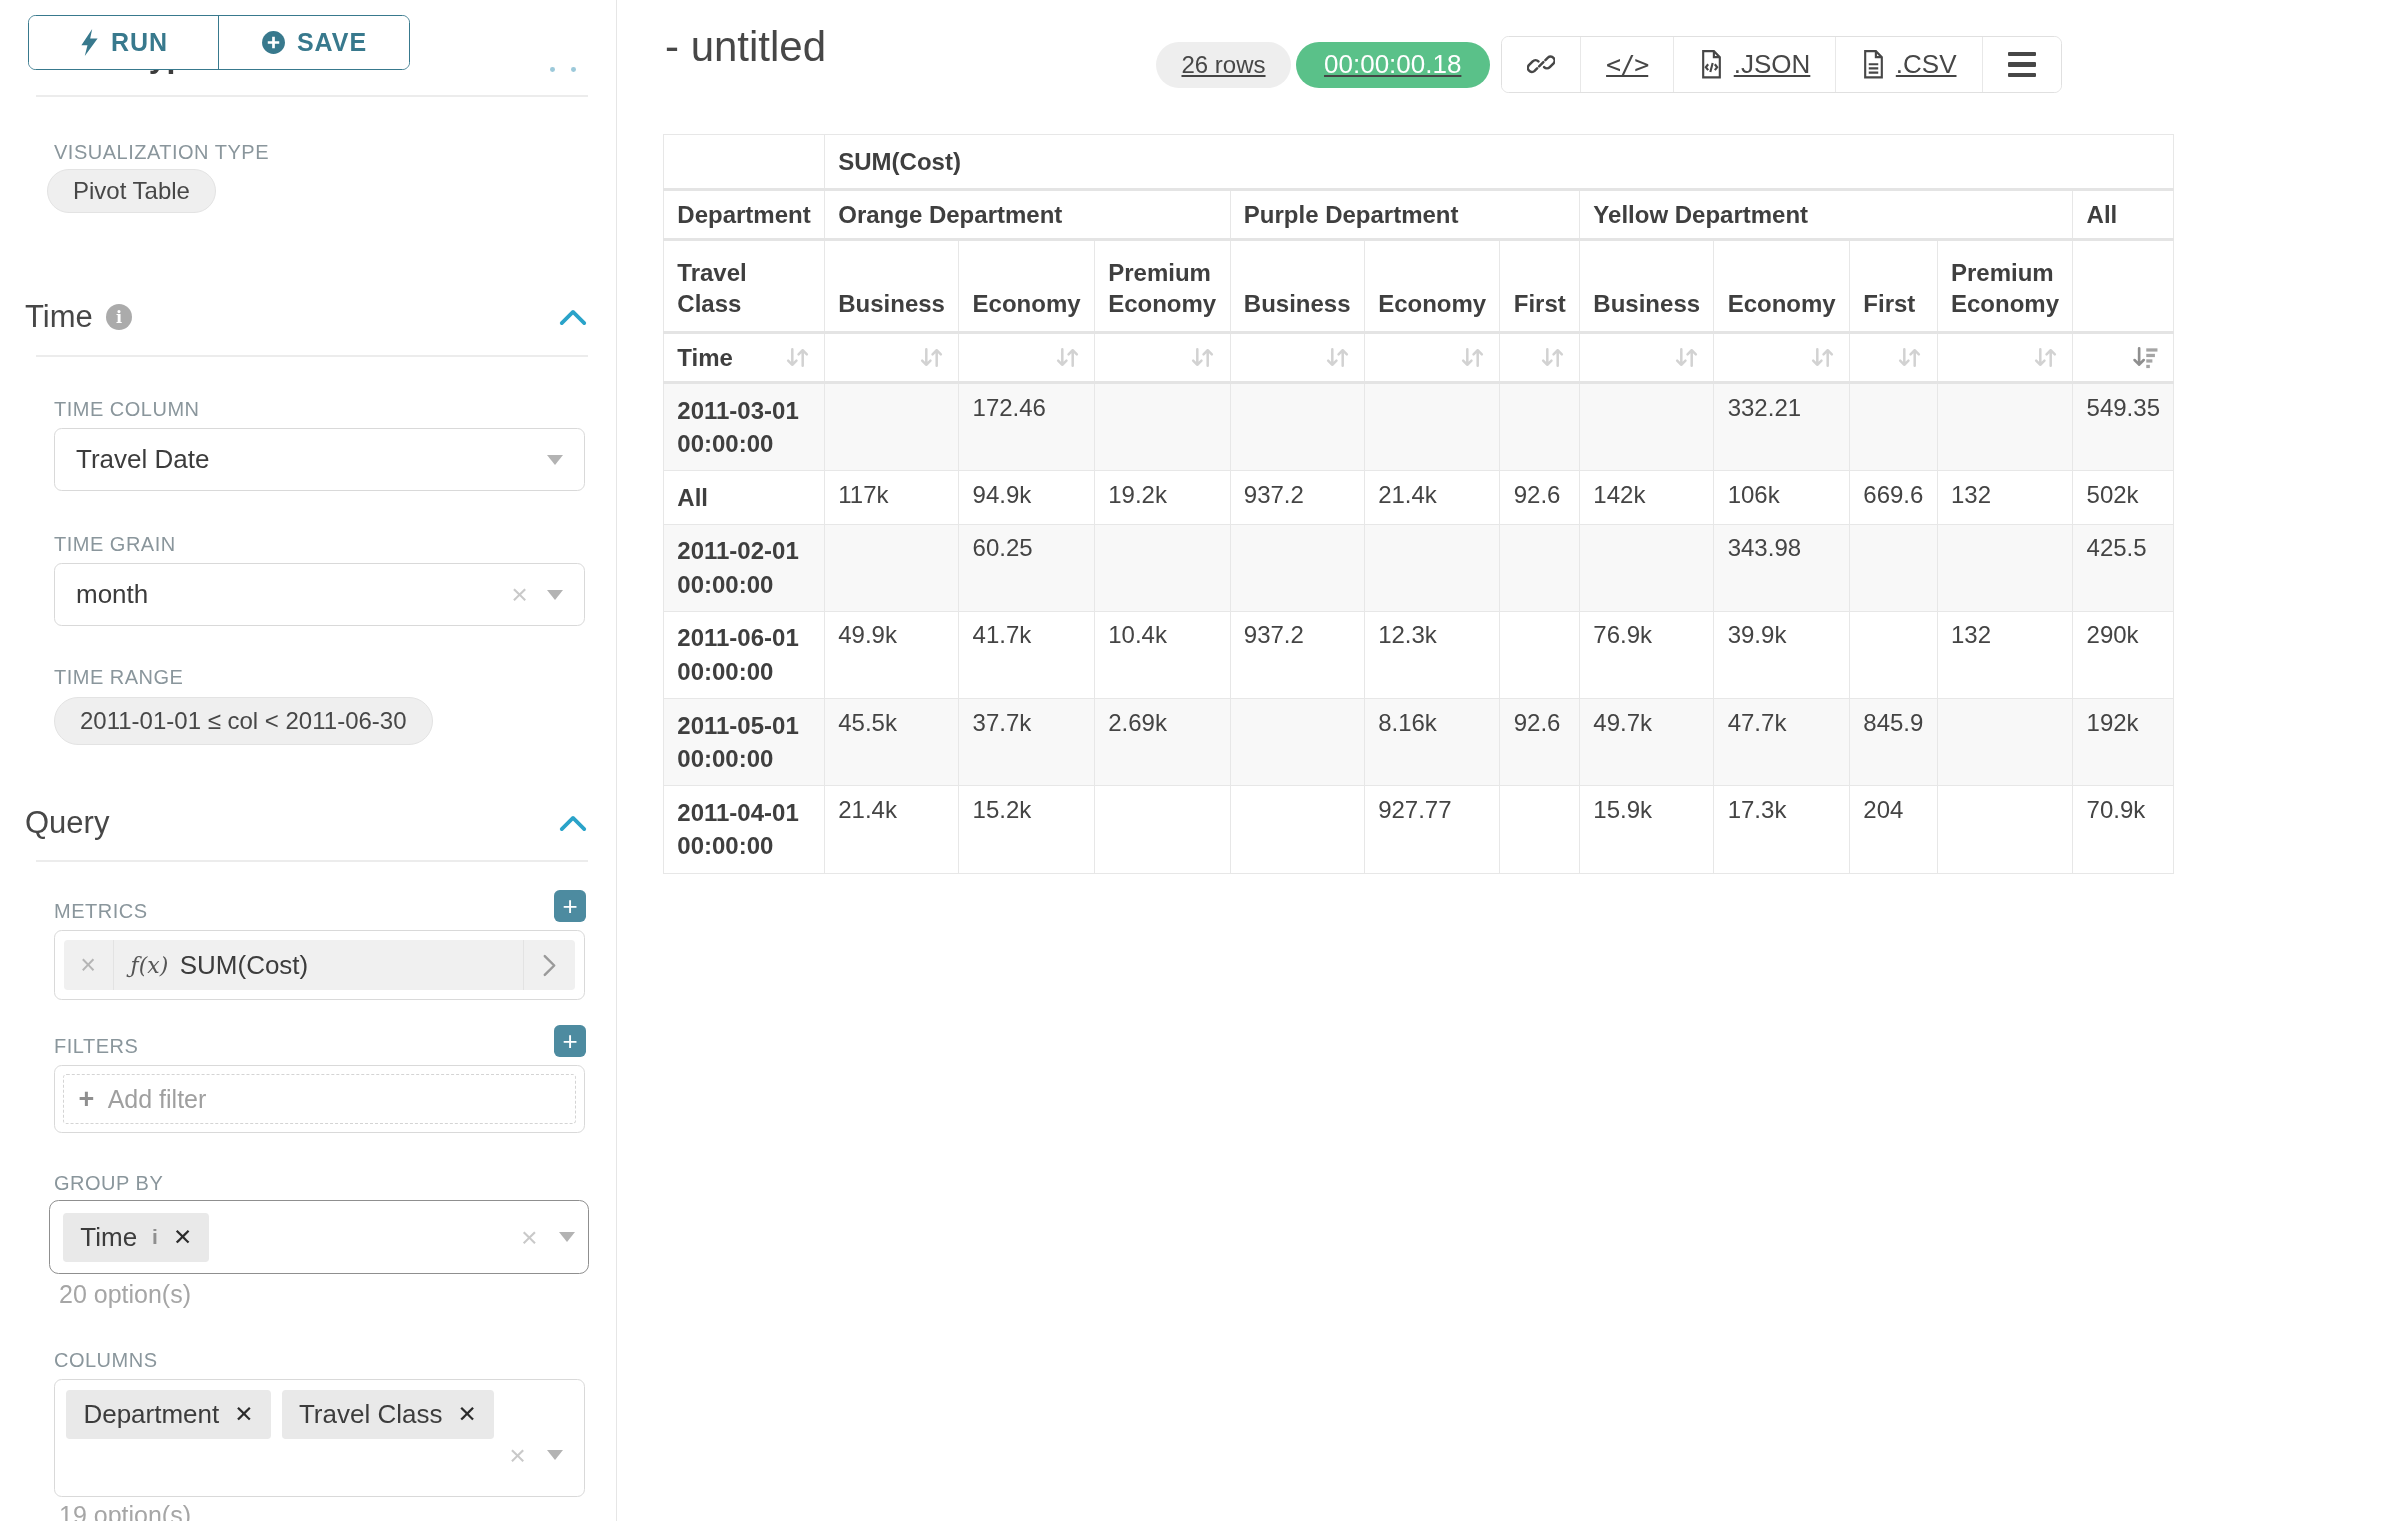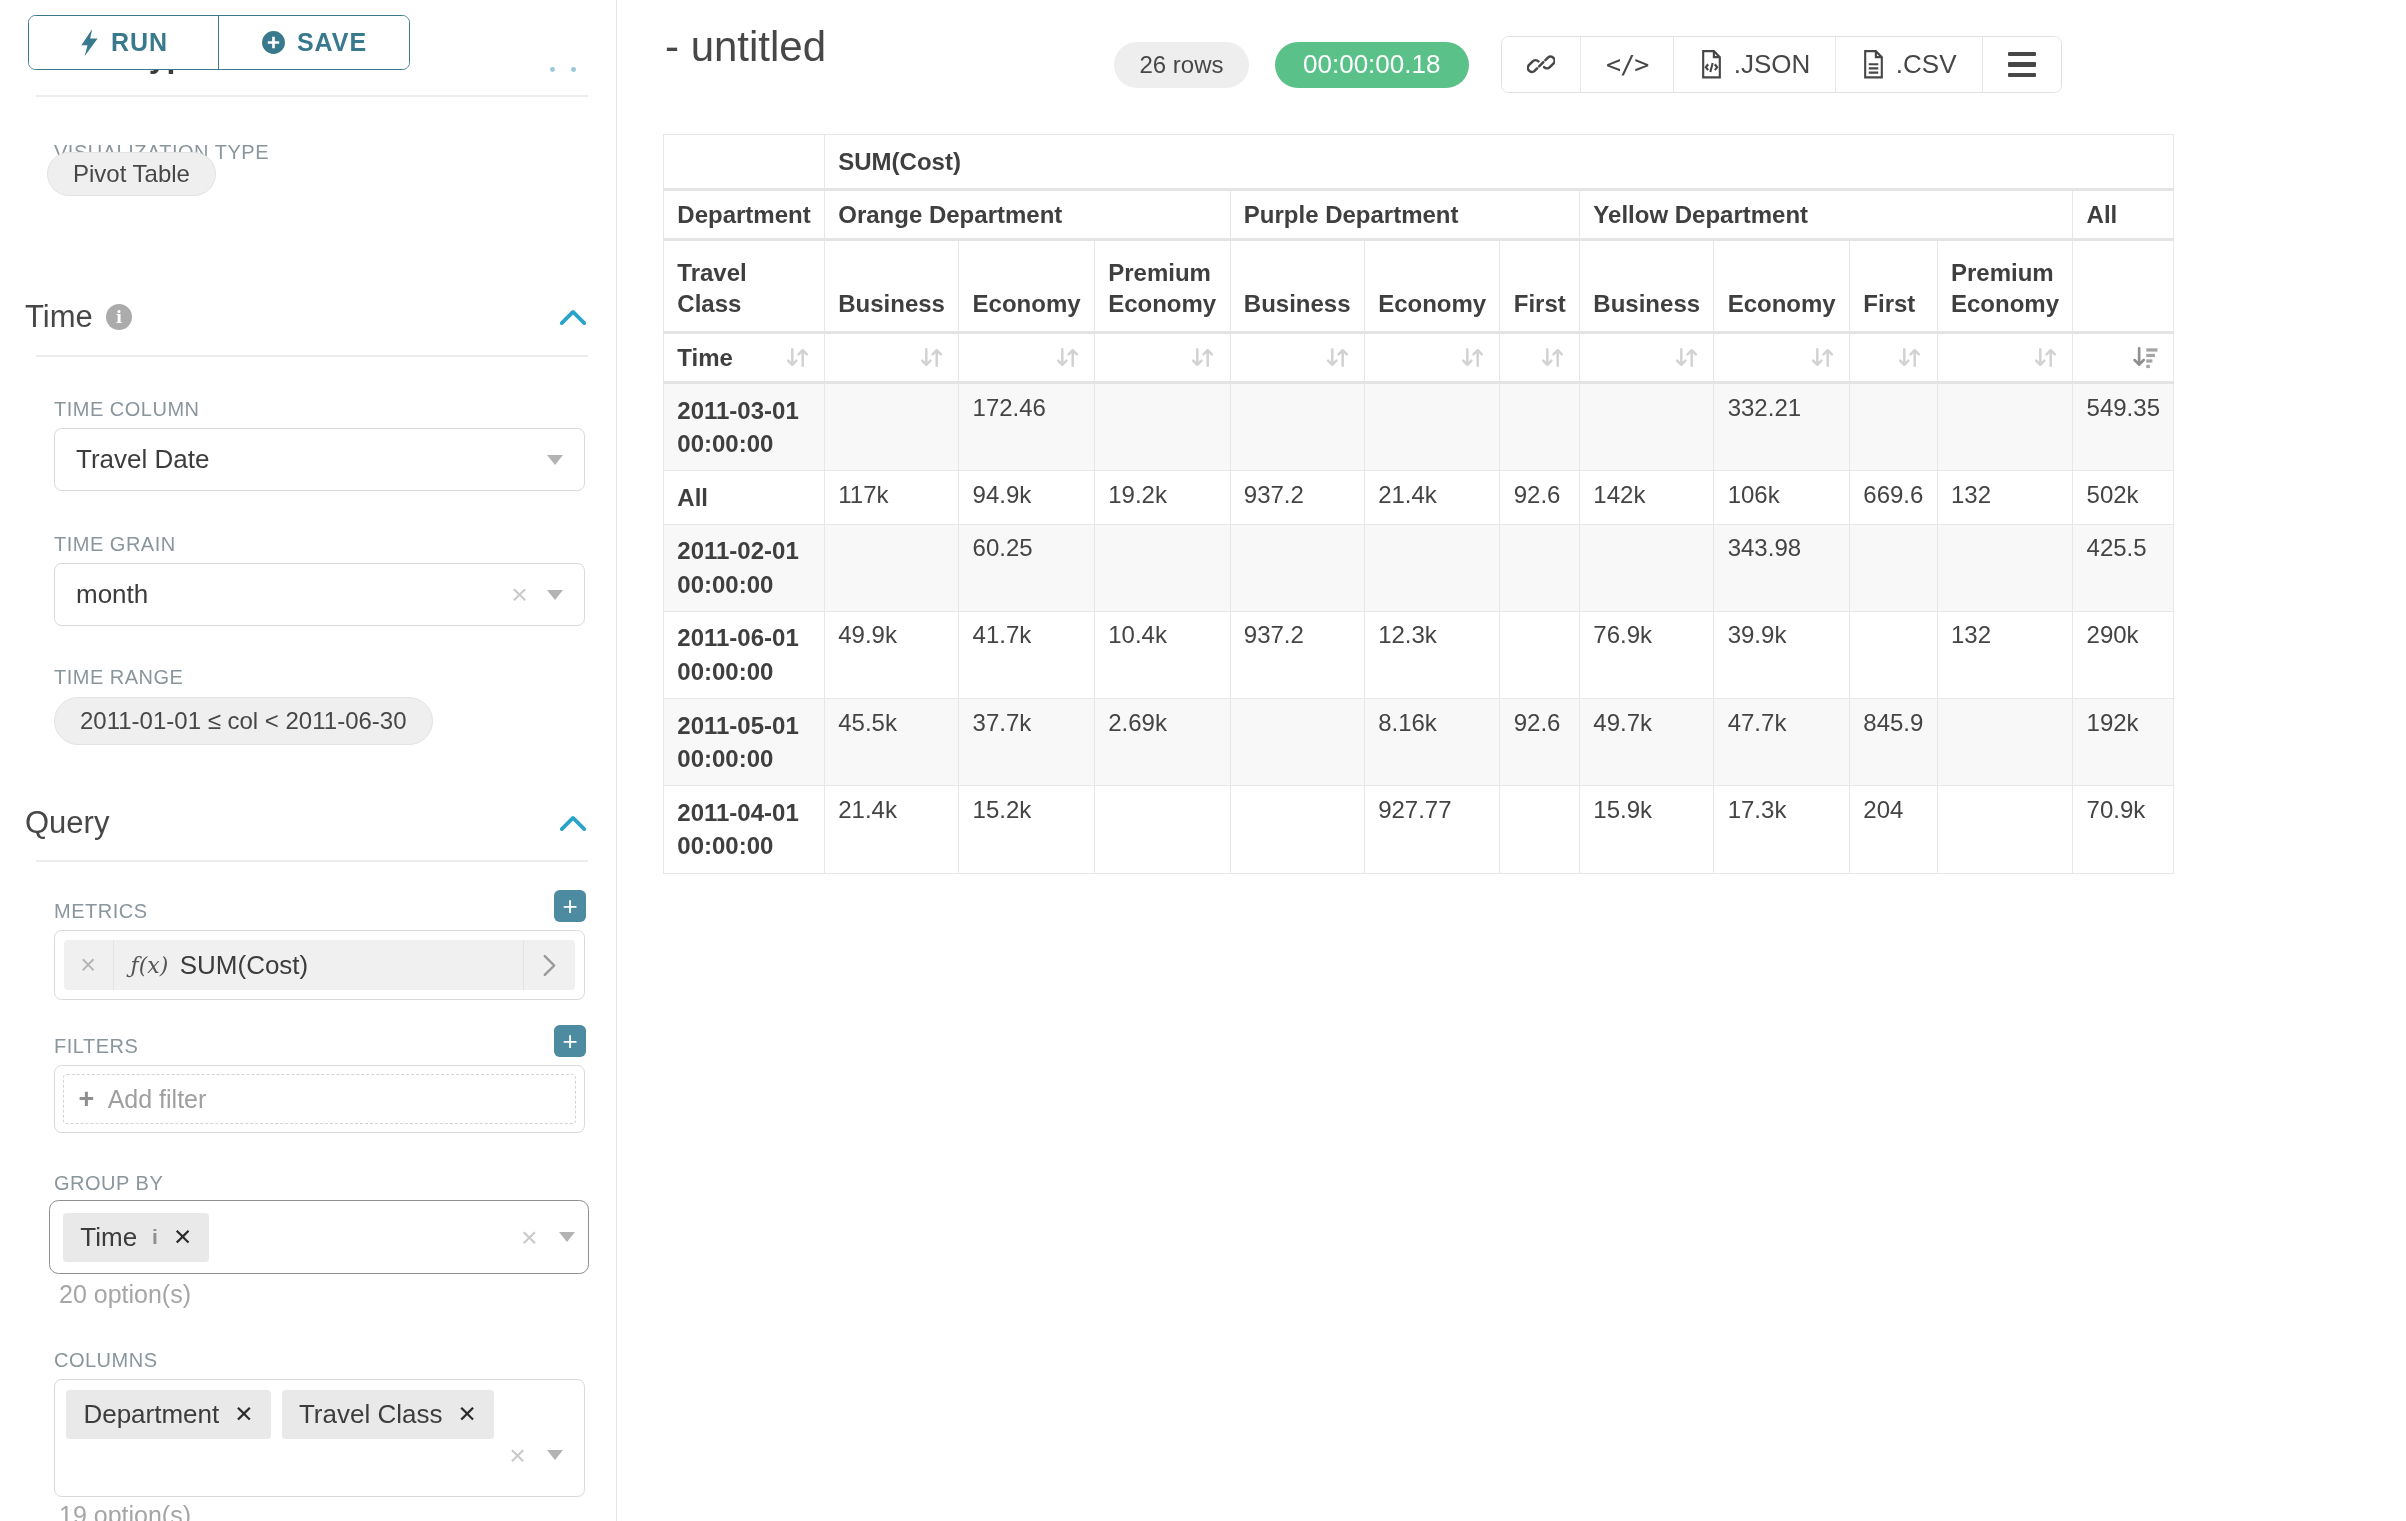--- a/index.html
+++ b/index.html
@@ -14,21 +14,21 @@
             border:1.9px solid var(--accent);border-radius:7.6px;overflow:hidden;box-sizing:border-box;}
   .btn{flex:1;display:flex;align-items:center;justify-content:center;gap:11.4px;background:#fff;border:none;cursor:pointer;
        color:var(--accent);font-size:25px;font-weight:bold;letter-spacing:1px;font-family:inherit;}
   .btn.run{border-right:1.9px solid var(--accent);}
   .dot{position:absolute;width:4.8px;height:4.8px;border-radius:50%;background:#9cc9da;top:67px;z-index:3;}
   .d1{left:550px}.d2{left:571px}
   .hr{position:absolute;left:36px;right:28.5px;height:1.9px;background:#ececec;}
   .hr1{top:95px}.hr2{top:355px}.hr3{top:860px}
   .label{position:absolute;left:54px;font-size:20px;color:#8a969c;letter-spacing:0.5px;}
   .viz-label{top:141px}
-  .viz-pill{position:absolute;top:152px;left:47px;}
+  .viz-pill{position:absolute;top:169px;left:47px;}
   .pill{display:inline-flex;align-items:center;background:#efefef;border:1px solid #e3e3e3;border-radius:950px;
         padding:0 25px;height:44px;font-size:24px;color:#474747;white-space:nowrap;}
   .section-h{position:absolute;left:25px;right:28.5px;display:flex;align-items:center;gap:13.3px;}
   .time-h{top:299px}.query-h{top:805px}
   .section-title{font-size:31px;color:#474747;}
   .info-badge{width:26px;height:26px;border-radius:50%;background:#ababab;color:#fff;font-size:16px;font-weight:bold;
               display:flex;align-items:center;justify-content:center;font-family:"DejaVu Serif",serif;}
   .collapse{margin-left:auto;display:flex;}
   .tc-label{top:398px}.tg-label{top:533px}.tr-label{top:666px}
   .select{position:absolute;left:54px;width:531px;background:#fff;border:1px solid #d9d9d9;border-radius:7.6px;
@@ -68,21 +68,21 @@
   .groupby-hint{top:1280px}.columns-hint{top:1501px}
   .columns-label{top:1349px}
   .columns-box{position:absolute;top:1379px;left:54px;width:531px;height:118px;border:1px solid #d9d9d9;border-radius:7.6px;
                box-sizing:border-box;padding:9.5px 11.4px;}
   .columns-chips{display:flex;gap:11.4px;}
   .columns-controls{position:absolute;right:21px;top:61px;display:flex;align-items:center;gap:21px;}
 
   
   main{flex:1;position:relative;background:#fff;}
   .title{position:absolute;top:23px;left:48px;margin:0;font-size:42px;font-weight:normal;color:#474747;}
-  .header-right{position:absolute;top:36px;right:23px;display:flex;align-items:center;gap:26px;}
+  .header-right{position:absolute;top:36px;right:23px;display:flex;align-items:center;gap:5px;text-decoration:underline;}
   .badge{height:46px;display:flex;align-items:center;padding:0 25px;border-radius:950px;font-size:24px;}
   .badge.gray{background:#eeeeee;color:#474747;}
   .badge.green{background:var(--success);color:#fff;font-size:26px;padding:0 28.5px;}
   .btn-bar{display:flex;align-items:stretch;height:55px;border:1px solid #e0e0e0;border-radius:7.6px;overflow:hidden;background:#fff;margin-left:5.7px;}
   .bar-btn{display:flex;align-items:center;gap:9.5px;padding:0 25px;background:#fff;border:none;cursor:pointer;
            border-left:1px solid #e8e8e8;color:#474747;font-size:26px;font-family:inherit;}
   .bar-btn:first-child{border-left:none;}
   .code-glyph{font-family:"DejaVu Sans Mono",monospace;font-size:25px;letter-spacing:-1px;}
   .burger{display:flex;flex-direction:column;gap:5.7px;}
   .burger i{width:28.5px;height:4.8px;background:#474747;border-radius:1px;}

